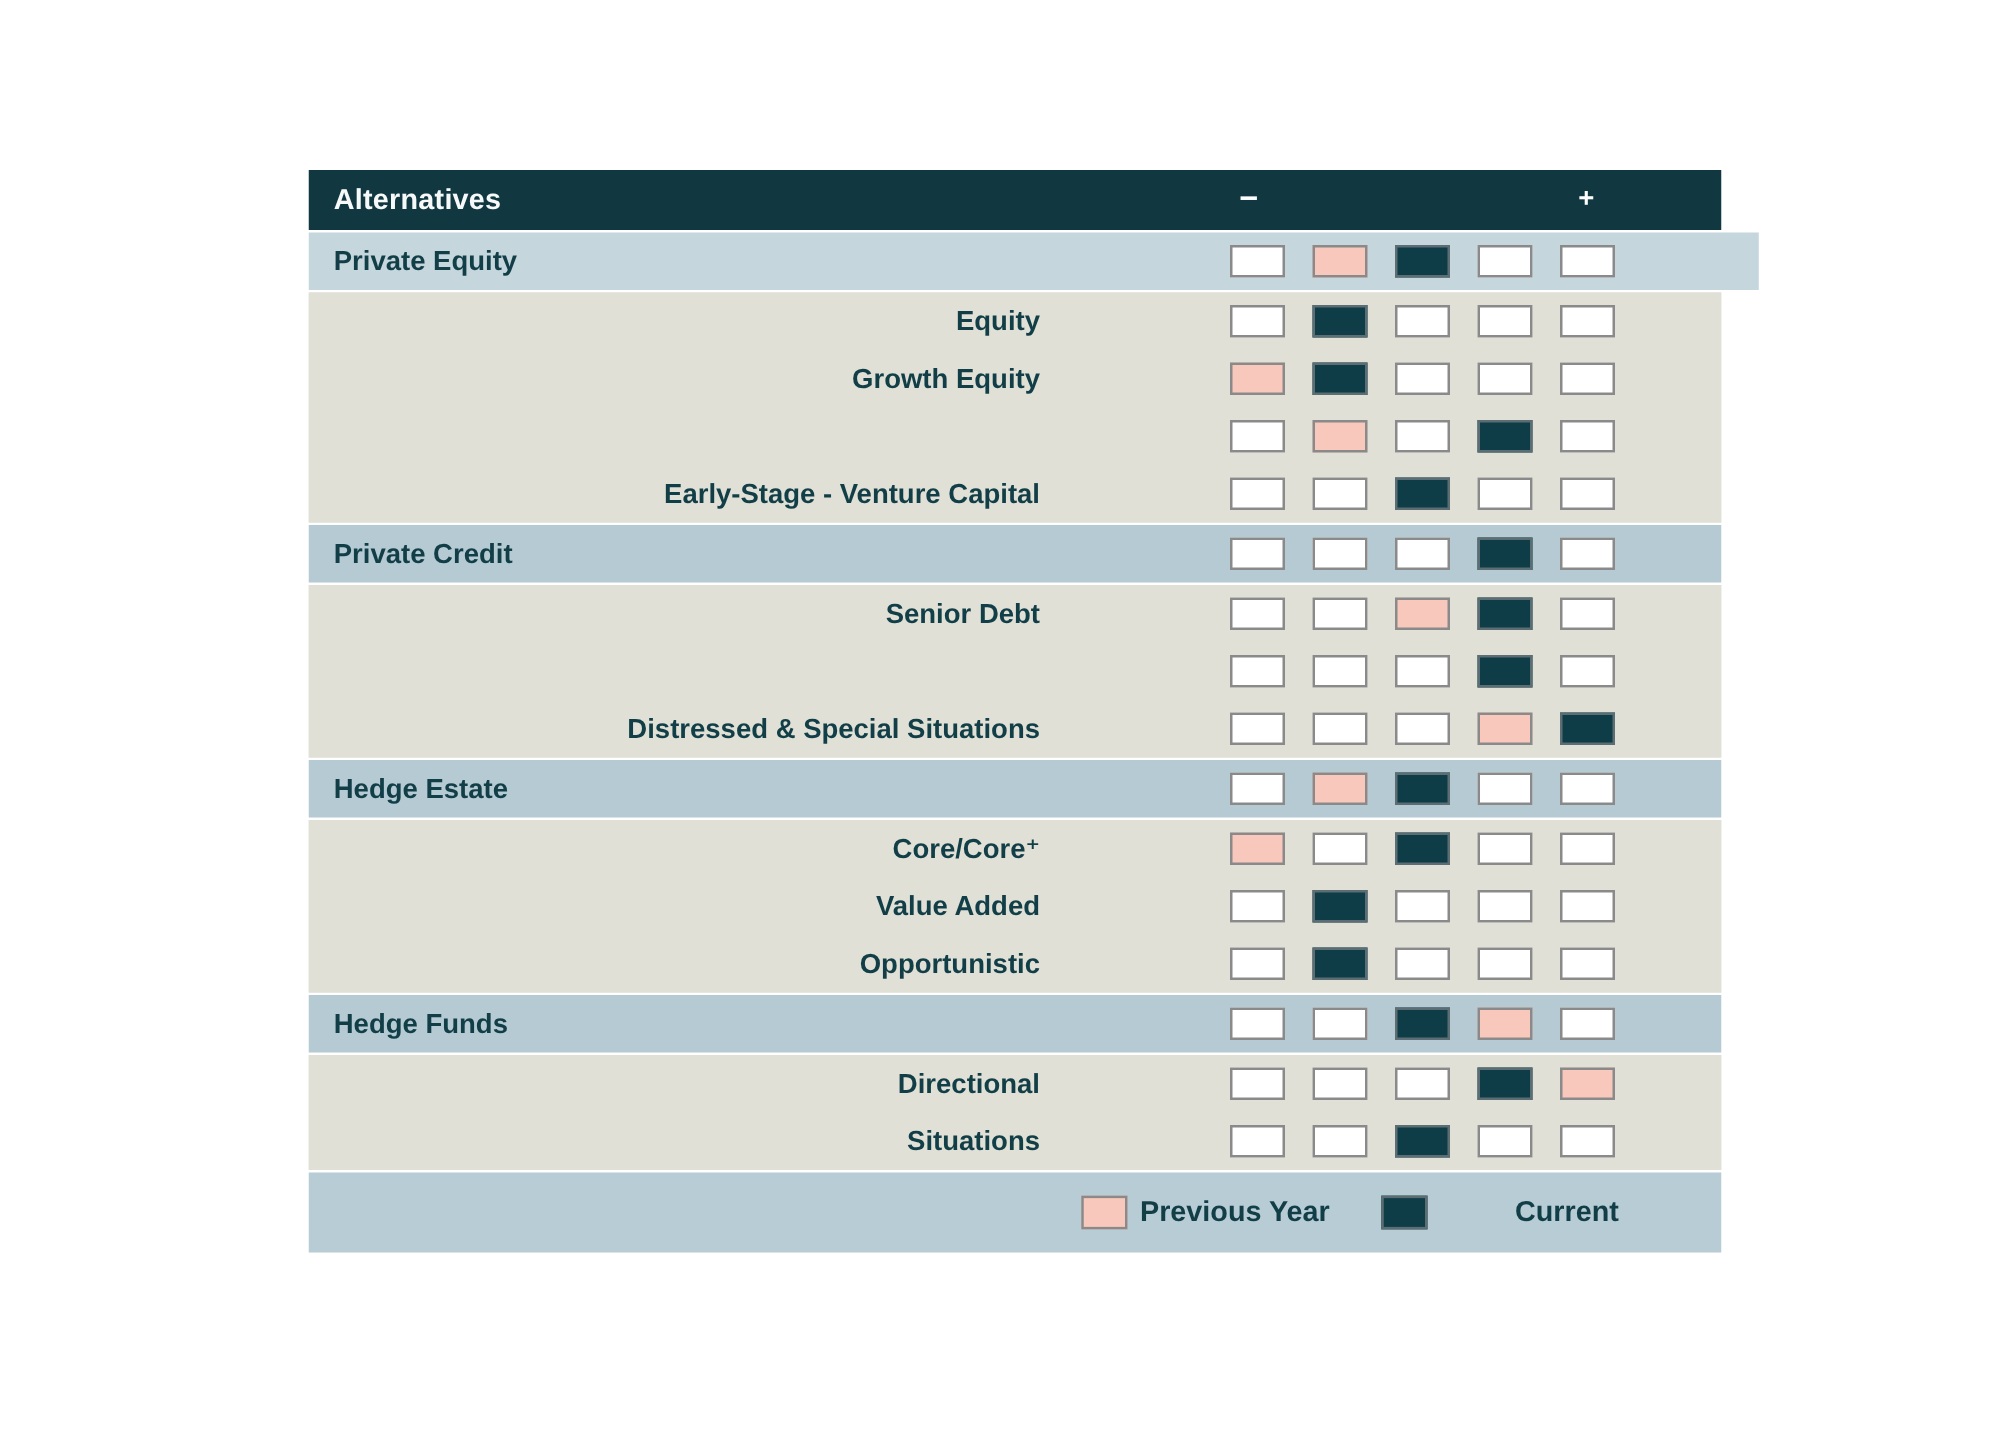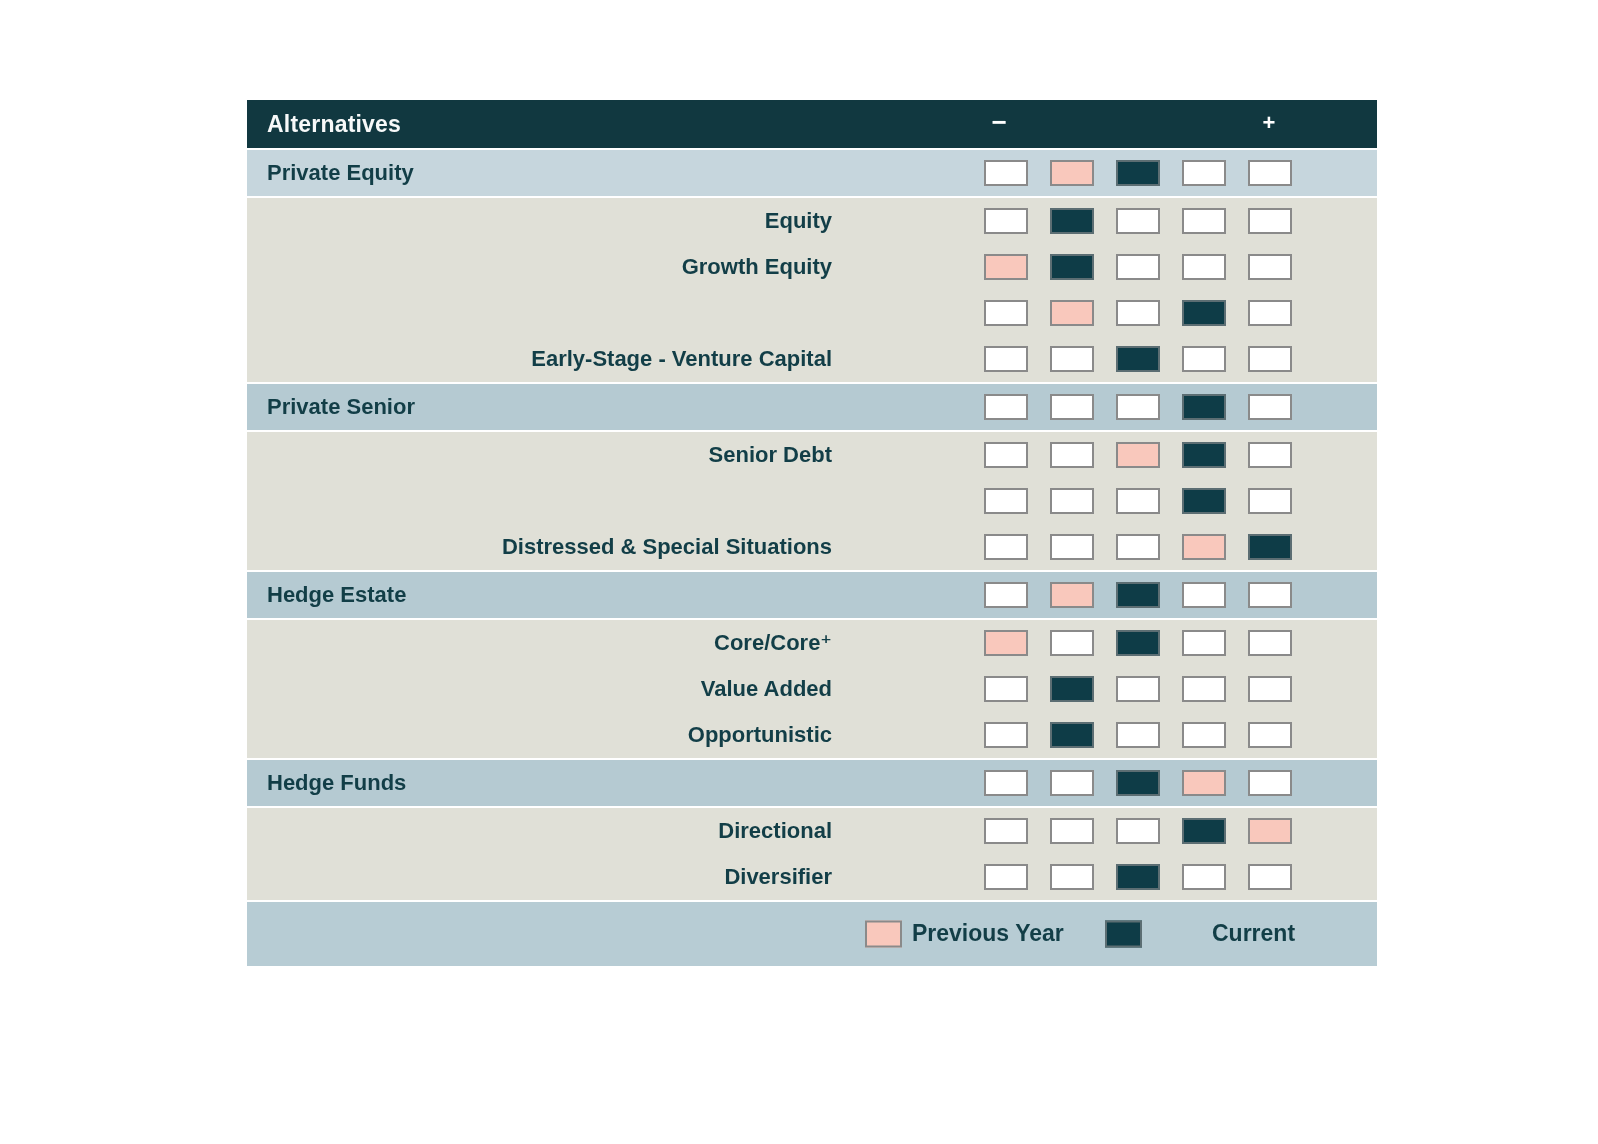--- a/index.html
+++ b/index.html
@@ -21,20 +21,21 @@
     flex-direction: column;
     gap: 2px;
   }
   .row {
     position: relative;
     width: 100%;
   }
   .row.header {
     height: 48px;
     background: #113840;
+    margin-top: 36px;
   }
   .title {
     position: absolute;
     left: 20px;
     top: 50%;
     transform: translateY(-50%);
     color: #f7f9f9;
     font-size: 23px;
     font-weight: 700;
     letter-spacing: 0.2px;
@@ -48,20 +49,21 @@
     font-weight: 900;
   }
   .scale-sign.minus { left: 752px; }
   .scale-sign.plus  { left: 1022px; font-size: 22px; }
   .row.cat {
     height: 46px;
     background: #b5cad2;
   }
   .row.cat.first {
     background: #c6d6dd;
+    padding-left: 30px;
   }
   .cat-label {
     position: absolute;
     left: 20px;
     top: 50%;
     transform: translateY(-50%);
     color: #123e47;
     font-size: 22px;
     font-weight: 700;
   }
@@ -177,21 +179,21 @@
           <span class="sub-label">Early-Stage - Venture Capital</span>
           <div class="cells">
             <span class="cell"></span>
             <span class="cell"></span>
             <span class="cell curr"></span>
             <span class="cell"></span>
             <span class="cell"></span>
           </div>
         </div>
       </div><div class="row cat">
-        <span class="cat-label">Private Senior</span>
+        <span class="cat-label">Private Credit</span>
         <div class="cells">
           <span class="cell"></span>
           <span class="cell"></span>
           <span class="cell"></span>
           <span class="cell curr"></span>
           <span class="cell"></span>
         </div>
       </div><div class="subgroup">
         <div class="row sub">
           <span class="sub-label">Senior Debt</span>
@@ -276,21 +278,21 @@
           <span class="sub-label">Directional</span>
           <div class="cells">
             <span class="cell"></span>
             <span class="cell"></span>
             <span class="cell"></span>
             <span class="cell curr"></span>
             <span class="cell prev"></span>
           </div>
         </div>
         <div class="row sub">
-          <span class="sub-label">Diversifier</span>
+          <span class="sub-label">Situations</span>
           <div class="cells">
             <span class="cell"></span>
             <span class="cell"></span>
             <span class="cell curr"></span>
             <span class="cell"></span>
             <span class="cell"></span>
           </div>
         </div>
       </div></div>
   <div class="row legend">

